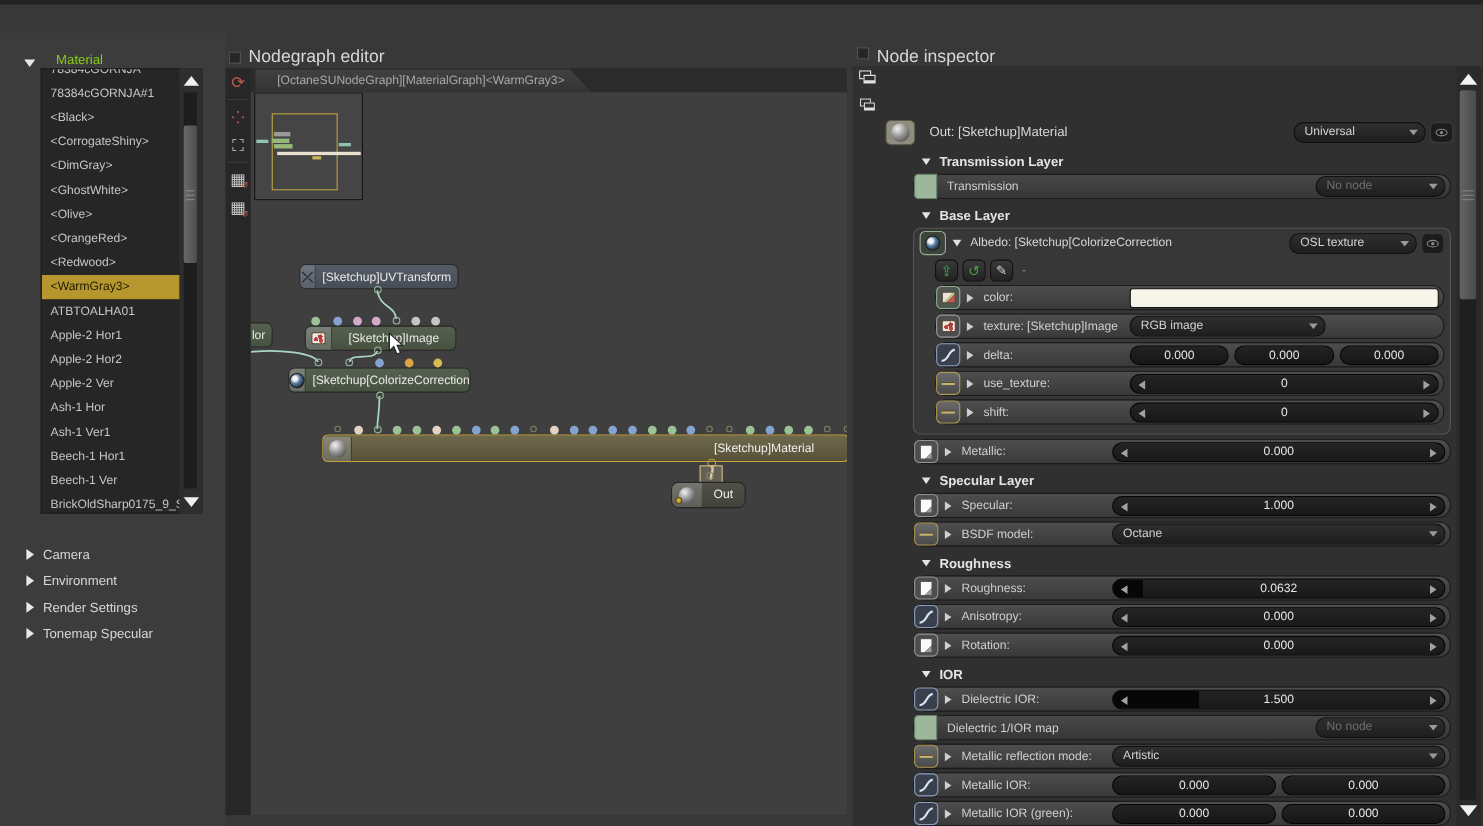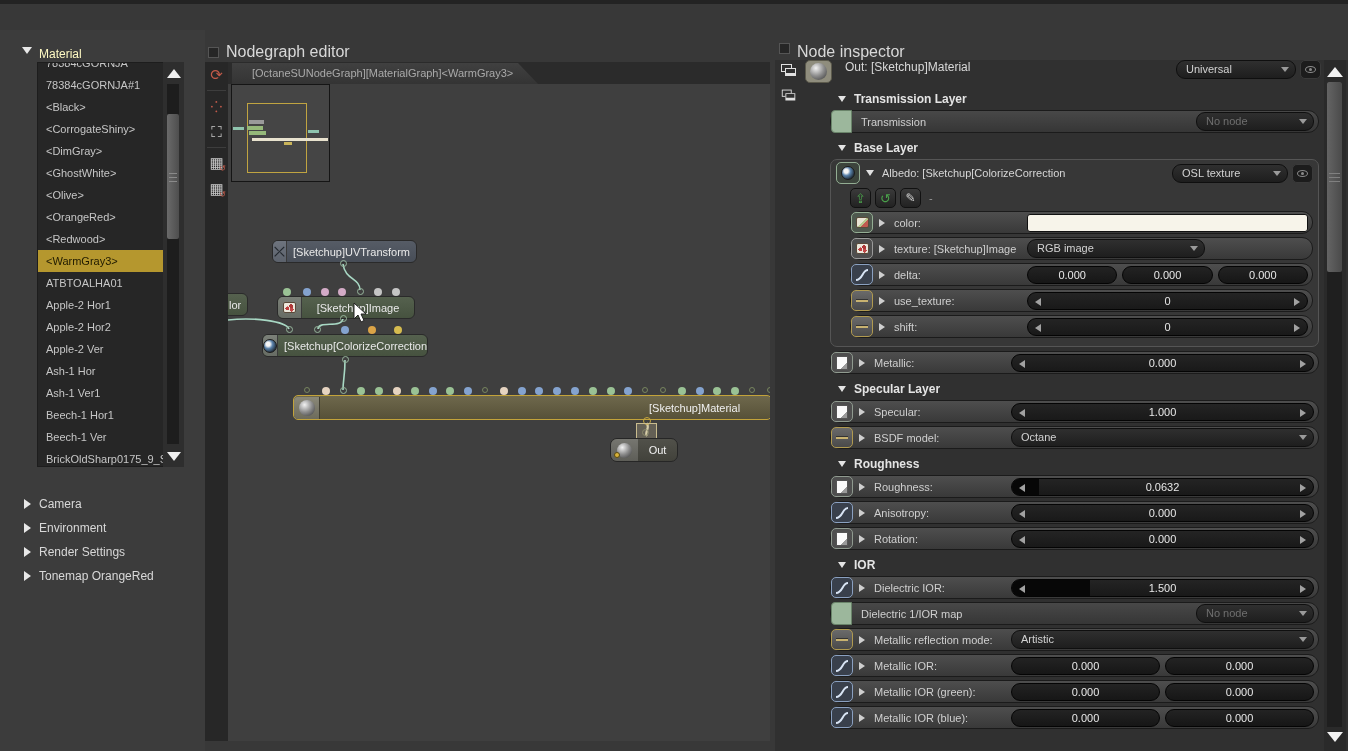--- a/index.html
+++ b/index.html
@@ -17,22 +17,22 @@
     background:radial-gradient(circle at 40% 40%, #c05a5a 30%, #7a8aa0 70%); border-radius:1px; }
   .title-text { margin-left:10px; font-size:12px; color:#111; }
   .win-controls { margin-left:auto; display:flex; align-items:center; height:100%; }
   .win-btn { width:46px; height:100%; display:flex; align-items:center; justify-content:center;
     color:#222; font-size:13px; }
   .win-btn .sq { width:11px; height:11px; border:1px solid #222; }
   .win-btn .mn { width:12px; height:1.5px; background:#222; }
 
   
   .left-panel { position:absolute; left:0; top:30px; width:205px; height:721px; background:#3c3c3c; }
-  .tree-header { position:absolute; left:22px; top:17px; color:#fef9c3; font-size:12px;
-    display:flex; align-items:flex-start; gap:7px; }
+  .tree-header { position:absolute; left:22px; top:17px; color:#84cc16; font-size:12px;
+    display:flex; align-items:flex-end; gap:19px; }
   .tri-d { width:0; height:0; border-left:5px solid transparent; border-right:5px solid transparent;
     border-top:7px solid #e8e8e8; }
   .tri-r { width:0; height:0; border-top:5px solid transparent; border-bottom:5px solid transparent;
     border-left:7px solid #e8e8e8; }
   .mat-list { position:absolute; left:37px; top:32px; width:147px; height:405px; background:#262626;
     overflow:hidden; border:1px solid #1d1d1d; }
   .mat-item { height:22px; line-height:22px; padding-left:8px; font-size:11px; color:#c6c6c6;
     white-space:nowrap; }
   .mat-item.first { margin-top:-11px; }
   .mat-item.selected { background:#b5972e; color:#1f1a00; width:126px; }
@@ -110,21 +110,21 @@
 
   
   .insp-header { position:absolute; left:779px; top:43px; display:flex; align-items:flex-start; gap:7px; }
   .insp-panel { position:absolute; left:775px; top:60px; width:573px; height:691px; background:#303030; }
   .insp-side { position:absolute; left:6px; top:4px; }
   .layer-ic { width:16px; height:12px; position:relative; margin-bottom:13px; }
   .layer-ic .r1,.layer-ic .r2 { position:absolute; border:1px solid #e0e0e0; background:#303030; }
   .layer-ic .r1 { left:0; top:0; width:11px; height:8px; }
   .layer-ic .r2 { left:4px; top:4px; width:11px; height:8px; border-bottom-width:3px; }
   .insp-main { position:absolute; left:30px; top:0px; width:516px; }
-  .insp-toprow { display:flex; align-items:flex-start; height:24px; margin-bottom:2px; }
+  .insp-toprow { display:flex; align-items:center; height:24px; margin-bottom:2px;margin-top:48px; }
   .sphere-btn { width:27px; height:23px; border-radius:5px; background:#8f8d7d; border:1px solid #5c5a4c;
     display:flex; align-items:center; justify-content:center; }
   .insp-toprow .toplabel { margin-left:13px; font-size:12px; color:#d8d8d8; flex:1; }
   .ddown { height:19px; background:linear-gradient(#2f2f2f,#1e1e1e); border:1px solid #0f0f0f; border-radius:9px;
     color:#d2d2d2; font-size:11px; line-height:17px; padding:0 18px 0 9px; position:relative; white-space:nowrap; }
   .ddown .dd-arrow { position:absolute; right:6px; top:6px; width:0; height:0;
     border-left:4px solid transparent; border-right:4px solid transparent; border-top:5px solid #9a9a9a; }
   .ddown.grayed { color:#6f6f6f; }
   .eye-btn { width:21px; height:19px; border-radius:5px; background:#1c1c1c; border:1px solid #3a3a3a;
     margin-left:4px; display:flex; align-items:center; justify-content:center; }
@@ -241,21 +241,21 @@
         <div class="tree-sec">
           <span class="tri-r"></span>
           <span>Environment</span>
         </div>
         <div class="tree-sec">
           <span class="tri-r"></span>
           <span>Render Settings</span>
         </div>
         <div class="tree-sec">
           <span class="tri-r"></span>
-          <span>Tonemap OrangeRed</span>
+          <span>Tonemap Specular</span>
         </div>
       </div>
   </div>
 
   <div class="ng-header">
     <span class="panel-chk"></span>
     <span class="panel-title">Nodegraph editor</span>
   </div>
   <div class="ng-toolbar" id="ng-toolbar">
       <div class="ng-tool">⟳</div>

